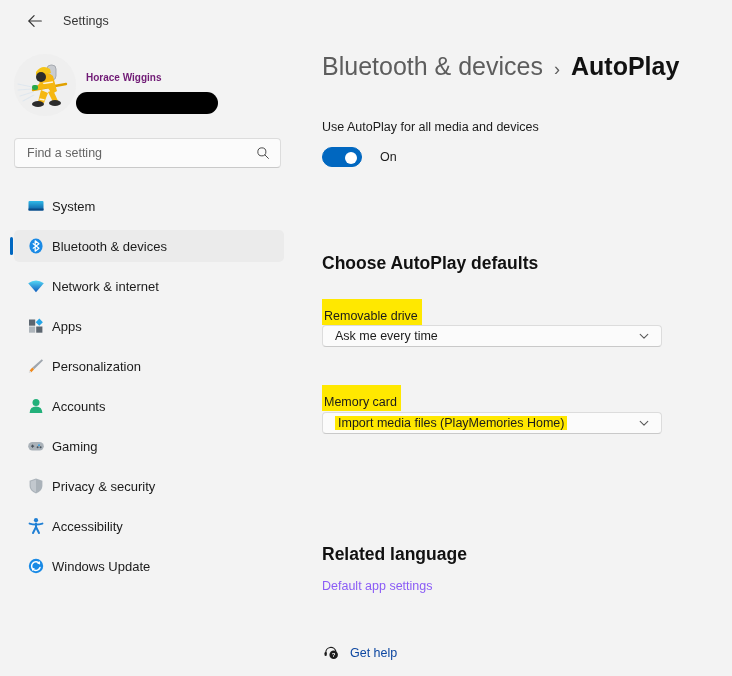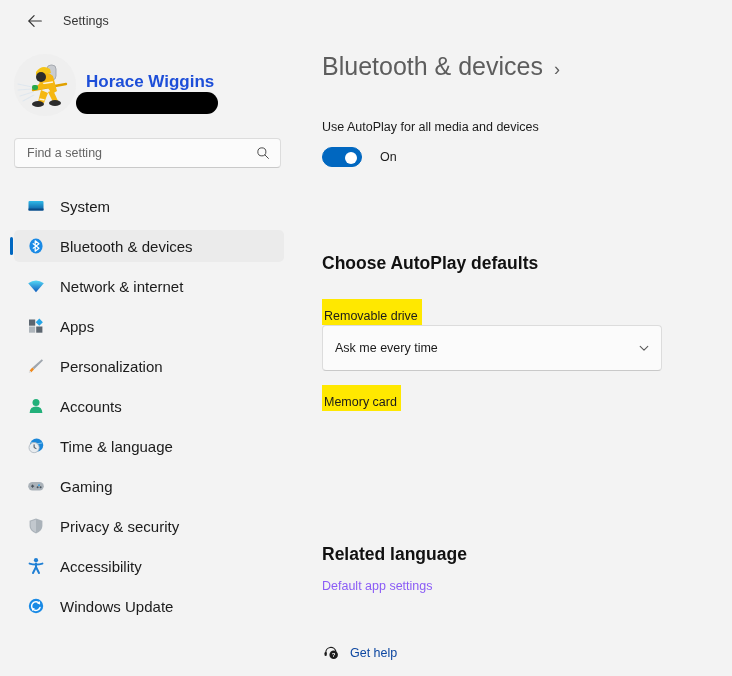--- a/index.html
+++ b/index.html
@@ -68,23 +68,23 @@
     height: 62px;
     border-radius: 50%;
     background: #efefef;
     overflow: hidden;
   }
   .avatar svg { display: block; }
   .profile-name {
     position: absolute;
     left: 72px;
     top: 22px;
-    font-size: 17px;
+    font-size: 10px;
     font-weight: bold;
-    color: #1d4ed8;
+    color: #701a75;
     white-space: nowrap;
   }
   .profile-redaction {
     position: absolute;
     left: 62px;
     top: 42px;
     width: 142px;
     height: 22px;
     background: #000;
     border-radius: 11px;
@@ -150,22 +150,22 @@
   }
   .nav-icon {
     width: 24px;
     margin-left: 10px;
     display: flex;
     align-items: center;
     justify-content: center;
     flex: 0 0 24px;
   }
   .nav-label {
-    margin-left: 12px;
-    font-size: 15px;
+    margin-left: 4px;
+    font-size: 13px;
     color: #1b1b1b;
     white-space: nowrap;
   }
 
   
   .main {
     position: absolute;
     top: 42px; left: 300px;
     width: 432px;
     height: 634px;
@@ -251,21 +251,21 @@
     padding: 10px 4px 2px 2px;
   }
   .hl { background: #ffe800; }
   #removable-label { top: 257px; }
   #memory-label    { top: 343px; }
 
   .combo {
     position: absolute;
     left: 22px;
     width: 340px;
-    height: 46px;
+    height: 22px;
     background: #fbfbfb;
     border: 1px solid #dcdcdc;
     border-bottom: 1px solid #c9c9c9;
     border-radius: 4px;
     box-sizing: border-box;
     display: flex;
     align-items: center;
     cursor: pointer;
   }
   #removable-combo { top: 283px; }
@@ -451,32 +451,20 @@
     <div class="nav-item">
       <span class="nav-icon">
         <svg width="18" height="18" viewBox="0 0 18 18">
           <circle cx="9" cy="5.4" r="3.5" fill="#22b07a"></circle>
           <path d="M2.6 16 Q3 9.6 9 9.6 Q15 9.6 15.4 16 Z" fill="#22b07a"></path>
         </svg>
       </span>
       <span class="nav-label">Accounts</span>
     </div>
 
-    <div class="nav-item">
-      <span class="nav-icon">
-        <svg width="18" height="18" viewBox="0 0 18 18">
-          <circle cx="9.6" cy="8.2" r="6.6" fill="#1b87d9"></circle>
-          <path d="M3.4 5.6 q6 2.4 12.2 .3" fill="none" stroke="#8fd0f5" stroke-width=".9"></path>
-          <circle cx="7.1" cy="10.6" r="5.1" fill="#e8ecef" stroke="#aab3bb" stroke-width=".8"></circle>
-          <line x1="7.1" y1="10.6" x2="7.1" y2="7.4" stroke="#3d4650" stroke-width="1"></line>
-          <line x1="7.1" y1="10.6" x2="9.4" y2="11.6" stroke="#3d4650" stroke-width="1"></line>
-        </svg>
-      </span>
-      <span class="nav-label">Time &amp; language</span>
-    </div>
 
     <div class="nav-item">
       <span class="nav-icon">
         <svg width="18" height="18" viewBox="0 0 18 18">
           <rect x="1.2" y="5" width="15.6" height="8.4" rx="4.2" fill="#aab2b9"></rect>
           <rect x="4" y="8.6" width="3.2" height="1.1" rx=".5" fill="#48525c"></rect>
           <rect x="5" y="7.6" width="1.1" height="3.2" rx=".5" fill="#48525c"></rect>
           <circle cx="12" cy="8.2" r="1" fill="#3aa0e0"></circle>
           <circle cx="13.6" cy="10.2" r="1" fill="#48525c"></circle>
           <circle cx="10.6" cy="10.2" r="1" fill="#48525c"></circle>
@@ -519,20 +507,21 @@
     </div>
 
   </div>
 </div>
 
 <div class="main">
 
   <div class="breadcrumb">
     <span class="crumb-parent">Bluetooth &amp; devices</span>
     <span class="crumb-sep">›</span>
+    <span class="crumb-current">AutoPlay</span>
   </div>
 
   <div class="toggle-caption">Use AutoPlay for all media and devices</div>
 
   <div class="toggle-row">
     <div class="toggle">
       <span class="knob"></span>
     </div>
     <span class="toggle-state">On</span>
   </div>
@@ -543,20 +532,28 @@
   <div class="combo" id="removable-combo">
     <span class="combo-value">Ask me every time</span>
     <span class="combo-chevron">
       <svg width="12" height="12" viewBox="0 0 12 12">
         <path d="M2.2 4.4 L6 8.1 L9.8 4.4" fill="none" stroke="#5a5a5a" stroke-width="1.1" stroke-linecap="round" stroke-linejoin="round"></path>
       </svg>
     </span>
   </div>
 
   <div class="field-label hl" id="memory-label">Memory card</div>
+  <div class="combo" id="memory-combo">
+    <span class="combo-value"><span class="hl">Import media files (PlayMemories Home)</span></span>
+    <span class="combo-chevron">
+      <svg width="12" height="12" viewBox="0 0 12 12">
+        <path d="M2.2 4.4 L6 8.1 L9.8 4.4" fill="none" stroke="#5a5a5a" stroke-width="1.1" stroke-linecap="round" stroke-linejoin="round"></path>
+      </svg>
+    </span>
+  </div>
 
   <div class="section-heading" id="related-heading">Related language</div>
   <a class="link" id="default-app-link">Default app settings</a>
 
   <div class="footer-link-row" id="get-help-row">
     <span class="footer-icon">
       <svg width="17" height="17" viewBox="0 0 18 18">
         <path d="M3 9.4 A5.4 5.4 0 0 1 13.6 7.6" fill="none" stroke="#1b1b1b" stroke-width="1.2" stroke-linecap="round"></path>
         <rect x="1.6" y="8.6" width="2.4" height="4.2" rx="1.2" fill="#1b1b1b"></rect>
         <circle cx="11.3" cy="11.4" r="4.5" fill="#1b1b1b"></circle>

